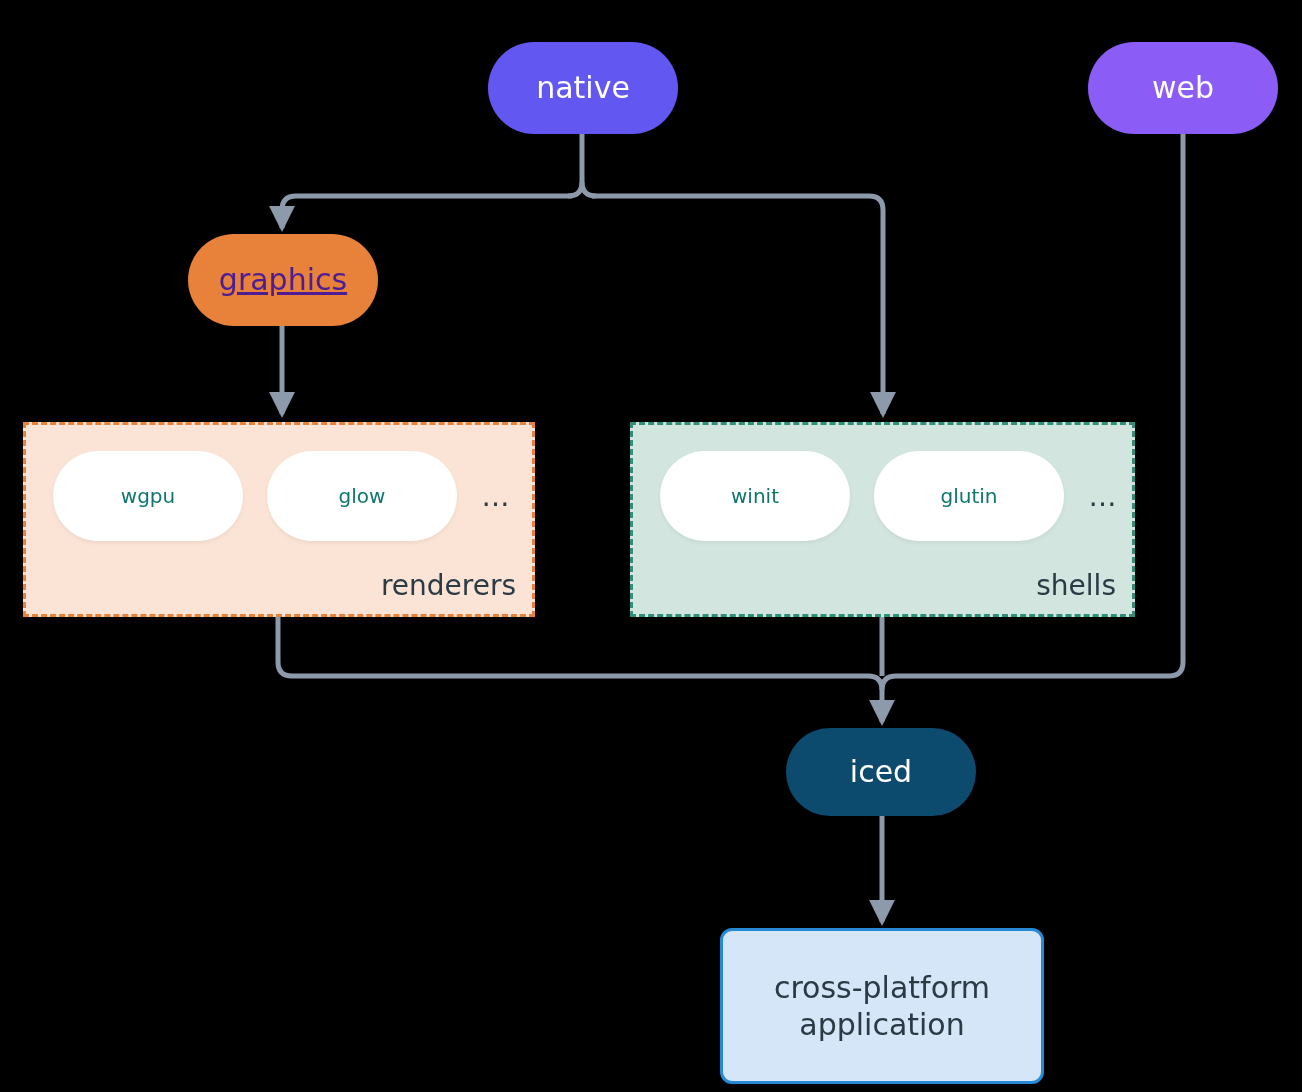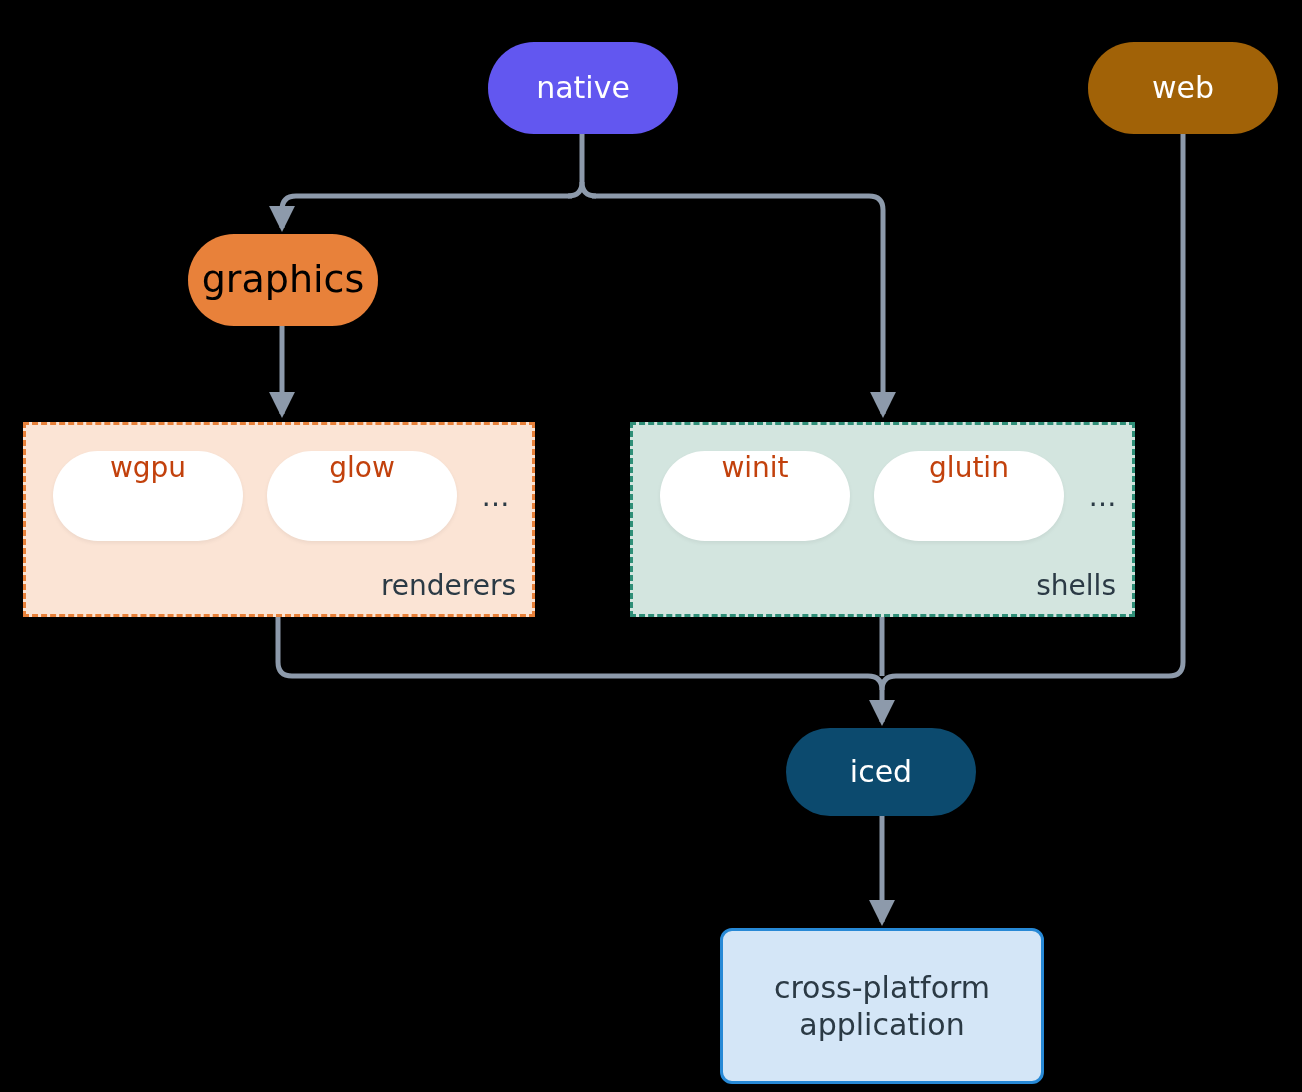--- a/index.html
+++ b/index.html
@@ -47,33 +47,34 @@
     height: 92px;
     background: #6257f0;
     color: #ffffff;
     font-size: 30px;
   }
   .node-web {
     left: 1088px;
     top: 26px;
     width: 190px;
     height: 92px;
-    background: #a16207;
+    background: #8b5cf6;
     color: #ffffff;
     font-size: 30px;
     text-align: right;
   }
   .node-graphics {
     left: 188px;
     top: 218px;
     width: 190px;
     height: 92px;
     background: #e8813a;
-    color: #000000;
-    font-size: 38px;
+    color: #4c1d95;
+    font-size: 30px;
+    text-decoration: underline;
   }
   .node-iced {
     left: 786px;
     top: 712px;
     width: 190px;
     height: 88px;
     background: #0c4a6e;
     color: #ffffff;
     font-size: 30px;
   }
@@ -121,26 +122,26 @@
     right: 16px;
     bottom: 12px;
     font-size: 28px;
     color: #2b3a45;
   }
 
   
   .leaf {
     position: absolute;
     display: flex;
-    align-items: flex-start;
+    align-items: center;
     justify-content: center;
     background: #ffffff;
     border-radius: 999px;
-    color: #c2410c;
-    font-size: 28px;
+    color: #0f766e;
+    font-size: 20px;
     box-shadow: 0 2px 4px rgba(0,0,0,0.06);
     box-sizing: border-box;
   }
   .leaf-a { left: 27px; top: 26px; width: 190px; height: 90px; }
   .leaf-b { left: 241px; top: 26px; width: 190px; height: 90px; }
   .ellipsis {
     position: absolute;
     top: 26px;
     height: 90px;
     display: flex;

